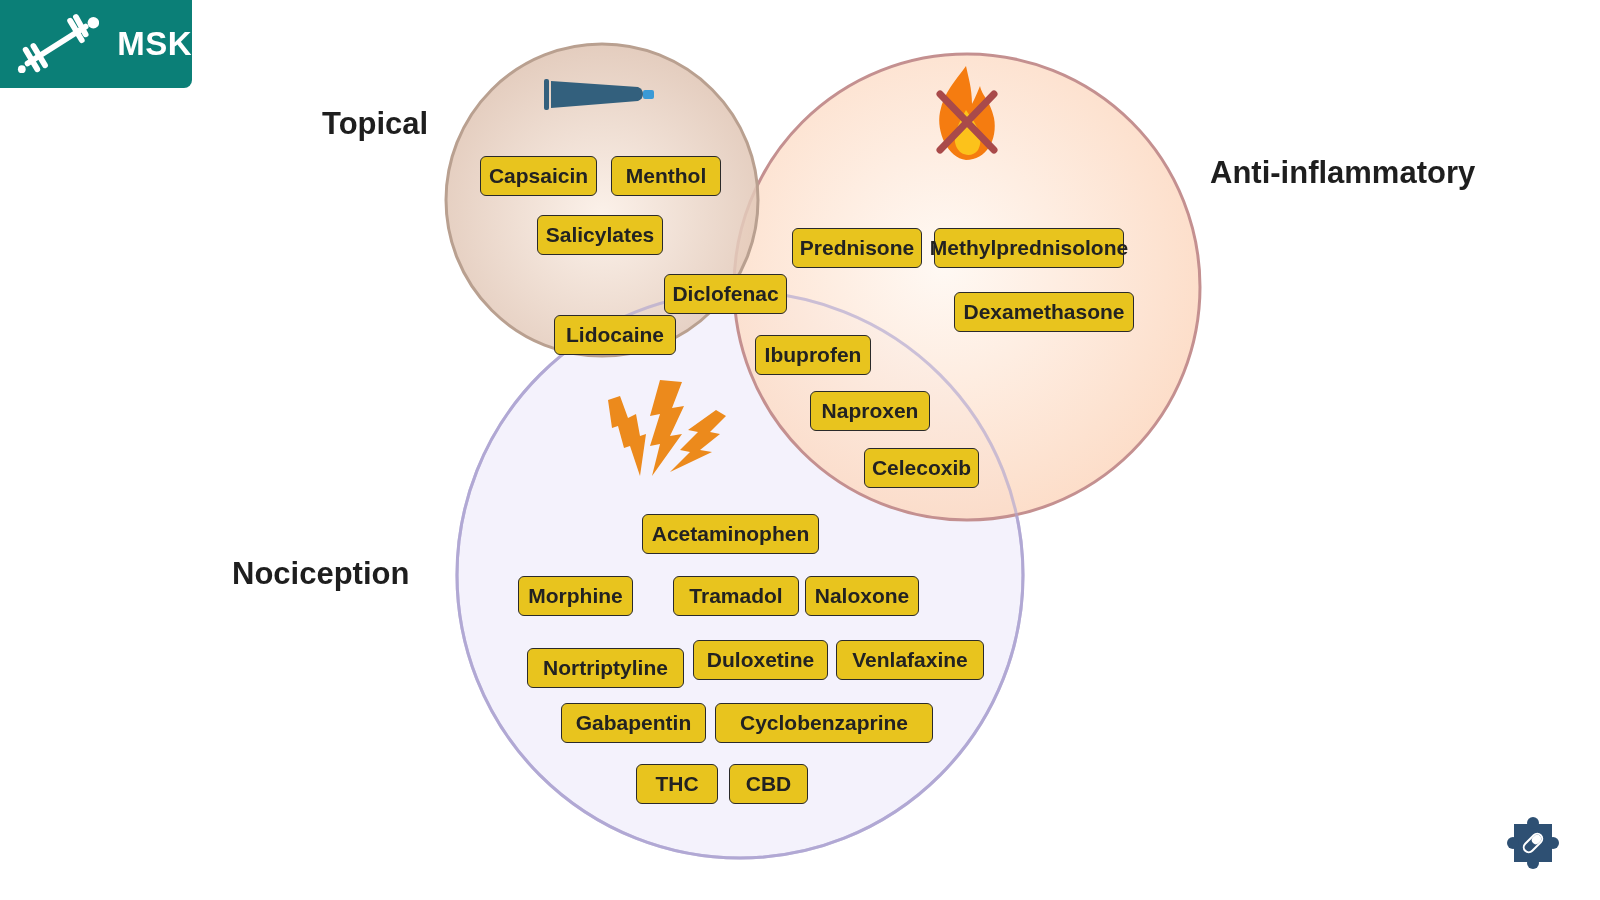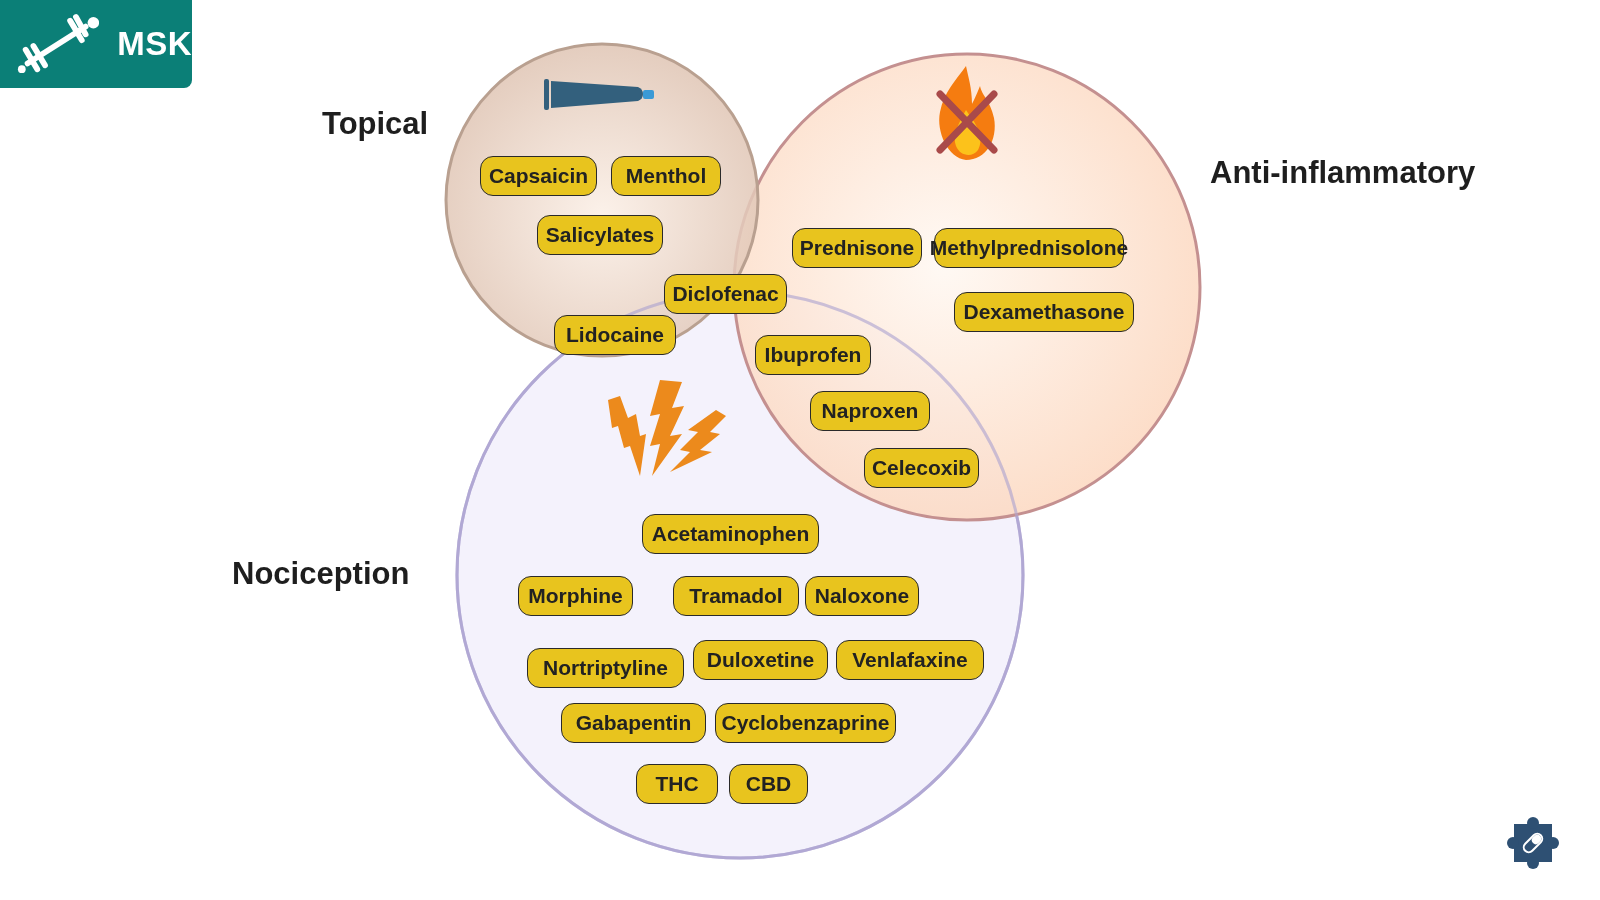--- a/index.html
+++ b/index.html
@@ -4,21 +4,21 @@
 <style>
   html, body { margin:0; padding:0; }
   body { width:1600px; height:900px; background:#ffffff; position:relative; overflow:hidden;
          font-family:"Liberation Sans", "DejaVu Sans", sans-serif; }
   .badge { position:absolute; left:0; top:0; width:192px; height:88px; background:#0b7f77;
            border-bottom-right-radius:8px; display:flex; align-items:center; }
   .badge svg { margin-left:16px; }
   .badge-text { color:#ffffff; font-weight:bold; font-size:33px; margin-left:18px; letter-spacing:0.5px; }
   svg.venn { position:absolute; left:0; top:0; }
   .label { position:absolute; font-weight:bold; font-size:31px; color:#1e1e1e; white-space:nowrap; }
-  .pill { position:absolute; background:#e8c41e; border:1.5px solid #2a2a2a; border-radius:13px;
+  .pill { position:absolute; background:#e8c41e; border:1.5px solid #2a2a2a; border-radius:6px;
           height:40px; box-sizing:border-box; display:flex; align-items:center; justify-content:center;
           font-weight:bold; font-size:21px; color:#222; white-space:nowrap; padding:0 10px; }
   .corner-icon { position:absolute; right:38px; bottom:28px; }
 </style>
 </head>
 <body>
 
 <div class="badge">
   <svg width="86" height="64" viewBox="0 0 86 64">
     <g stroke="#fff" stroke-width="6" stroke-linecap="round" fill="none">
@@ -90,21 +90,21 @@
 <div class="pill" style="left:864px;top:448px;width:115px;">Celecoxib</div>
 
 <div class="pill" style="left:642px;top:514px;width:177px;">Acetaminophen</div>
 <div class="pill" style="left:518px;top:576px;width:115px;">Morphine</div>
 <div class="pill" style="left:673px;top:576px;width:126px;">Tramadol</div>
 <div class="pill" style="left:805px;top:576px;width:114px;">Naloxone</div>
 <div class="pill" style="left:527px;top:640px;width:157px;margin-top:8px;">Nortriptyline</div>
 <div class="pill" style="left:693px;top:640px;width:135px;">Duloxetine</div>
 <div class="pill" style="left:836px;top:640px;width:148px;">Venlafaxine</div>
 <div class="pill" style="left:561px;top:703px;width:145px;text-align:right;">Gabapentin</div>
-<div class="pill" style="left:715px;top:703px;width:181px;">Cyclobenzaprine</div>
+<div class="pill" style="left:715px;top:703px;width:218px;">Cyclobenzaprine</div>
 <div class="pill" style="left:636px;top:764px;width:82px;">THC</div>
 <div class="pill" style="left:729px;top:764px;width:79px;">CBD</div>
 
 <svg class="corner-icon" width="60" height="60" viewBox="0 0 60 60">
   <rect x="12" y="12" width="38" height="38" fill="#2e5073"></rect>
   <circle cx="31" cy="11" r="6" fill="#2e5073"></circle>
   <circle cx="31" cy="51" r="6" fill="#2e5073"></circle>
   <circle cx="11" cy="31" r="6" fill="#2e5073"></circle>
   <circle cx="51" cy="31" r="6" fill="#2e5073"></circle>
   <g transform="rotate(-45 31 31)">

